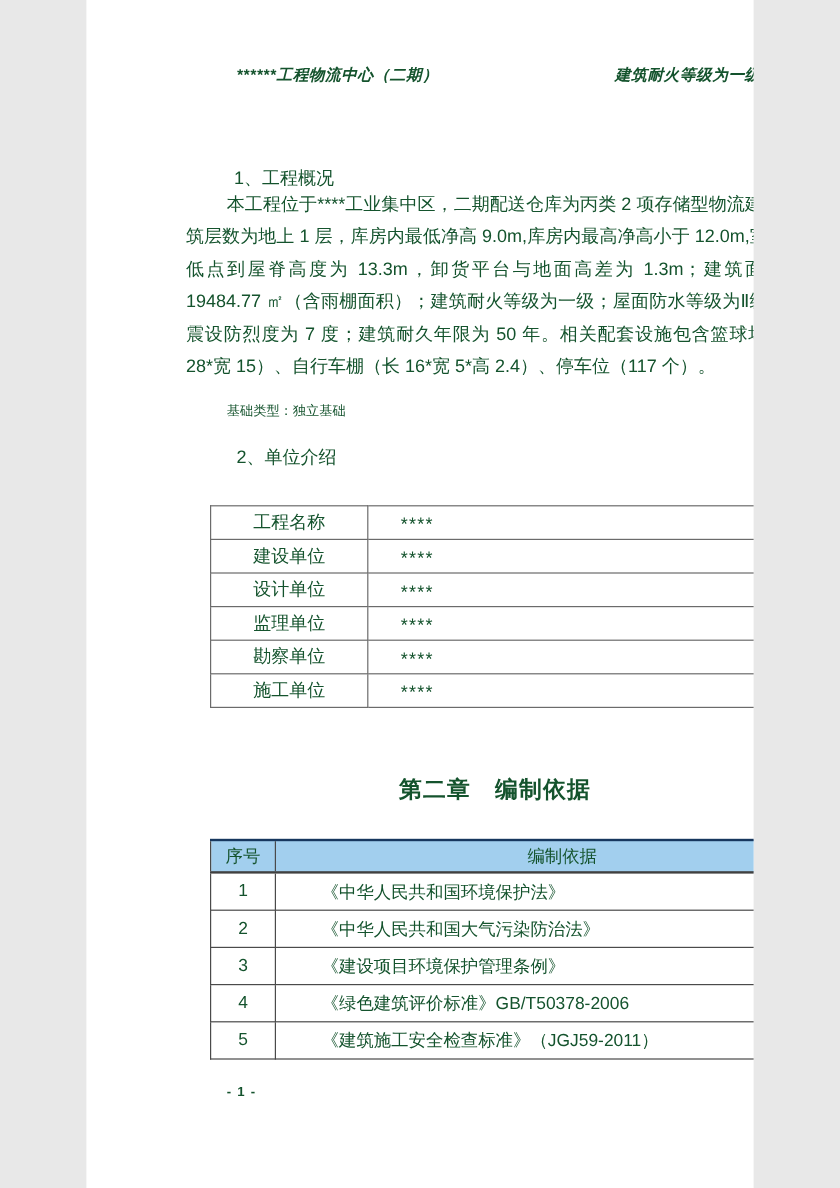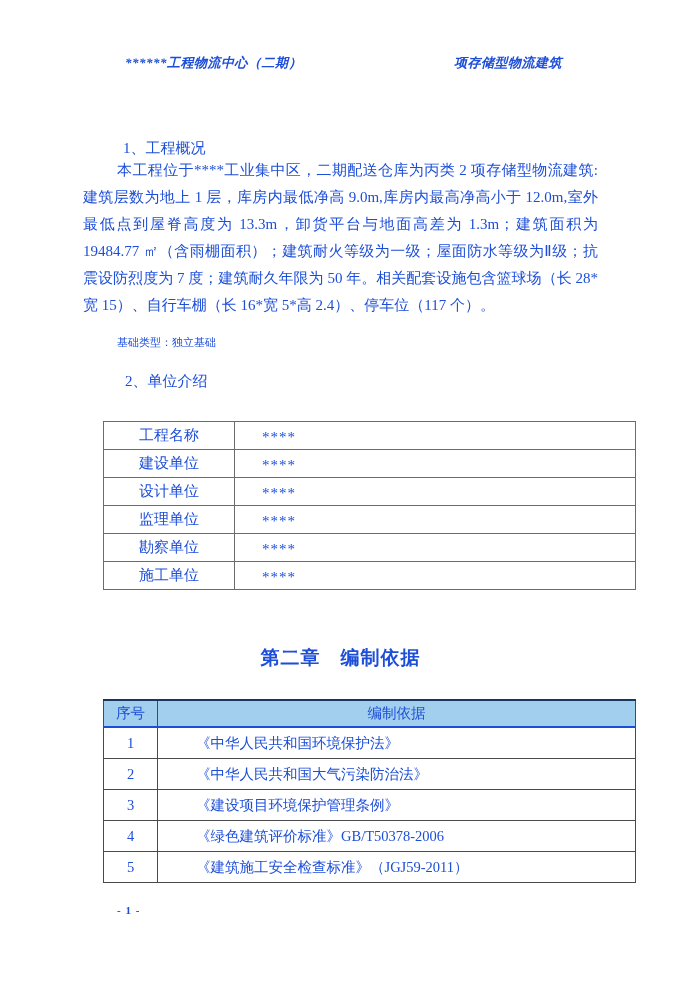--- a/index.html
+++ b/index.html
@@ -1,23 +1,23 @@
 <!DOCTYPE html>
 <html><head>
 <meta charset="utf-8">
 <style>
   html,body{margin:0;padding:0;background:#e8e8e8;}
   .page{
     position:relative;
-    width:700px;
+    width:556px;
     height:990px;
     margin:0 auto;
     background:#ffffff;
-    font-family:Liberation Serif, serif;
-    color:#1d4ed8;
+    font-family:Liberation Sans, sans-serif;
+    color:#14532d;
     overflow:hidden;
   }
   
   .hdr{
     position:absolute;
     top:54px;
     left:83px;
     width:515px;
     display:flex;
     justify-content:space-between;
@@ -88,21 +88,21 @@
   .basis th,.basis td{
     border:1px solid #4a4a4a;
     font-size:14.5px;
     padding:0;
     font-weight:normal;
   }
   .basis th{
     background:#a2cfee;
     height:25px;
     border-top:2px solid #17375e;
-    border-bottom:2px solid #1d4ed8;
+    border-bottom:2px solid #404040;
     text-align:center;
   }
   .basis th.no-col{width:53px;}
   .basis td{height:30px;}
   .basis td.no-cell{text-align:center;}
   .basis td.basis-cell{padding-left:38px;}
 
   .footer{
     position:absolute;
     top:904px;
@@ -112,21 +112,21 @@
     letter-spacing:1px;
   }
 </style>
 </head>
 <body>
 
 <div class="page">
 
   <div class="hdr">
     <span class="hl">******工程物流中心（二期）</span>
-    <span class="hr">项存储型物流建筑</span>
+    <span class="hr">建筑耐火等级为一级</span>
   </div>
 
 
   <div class="sec-heading s1">1、工程概况</div>
 
   <p class="body-para">本工程位于****工业集中区，二期配送仓库为丙类 2 项存储型物流建筑:建筑层数为地上 1 层，库房内最低净高 9.0m,库房内最高净高小于 12.0m,室外最低点到屋脊高度为 13.3m，卸货平台与地面高差为 1.3m；建筑面积为 19484.77 ㎡（含雨棚面积）；建筑耐火等级为一级；屋面防水等级为Ⅱ级；抗震设防烈度为 7 度；建筑耐久年限为 50 年。相关配套设施包含篮球场（长 28*宽 15）、自行车棚（长 16*宽 5*高 2.4）、停车位（117 个）。</p>
 
   <div class="note">基础类型：独立基础</div>
 
   <div class="sec-heading s2">2、单位介绍</div>

